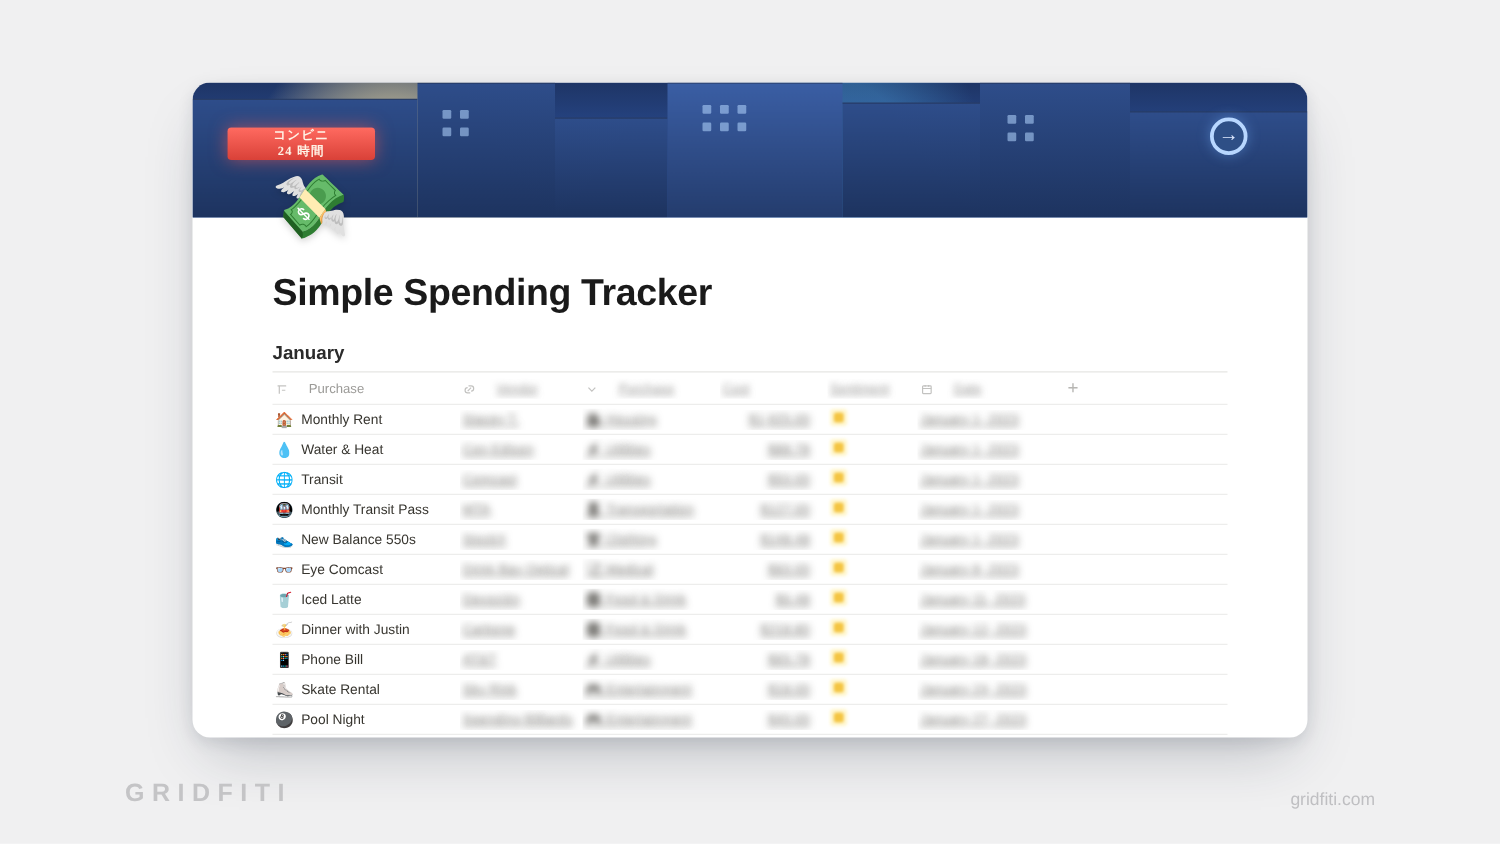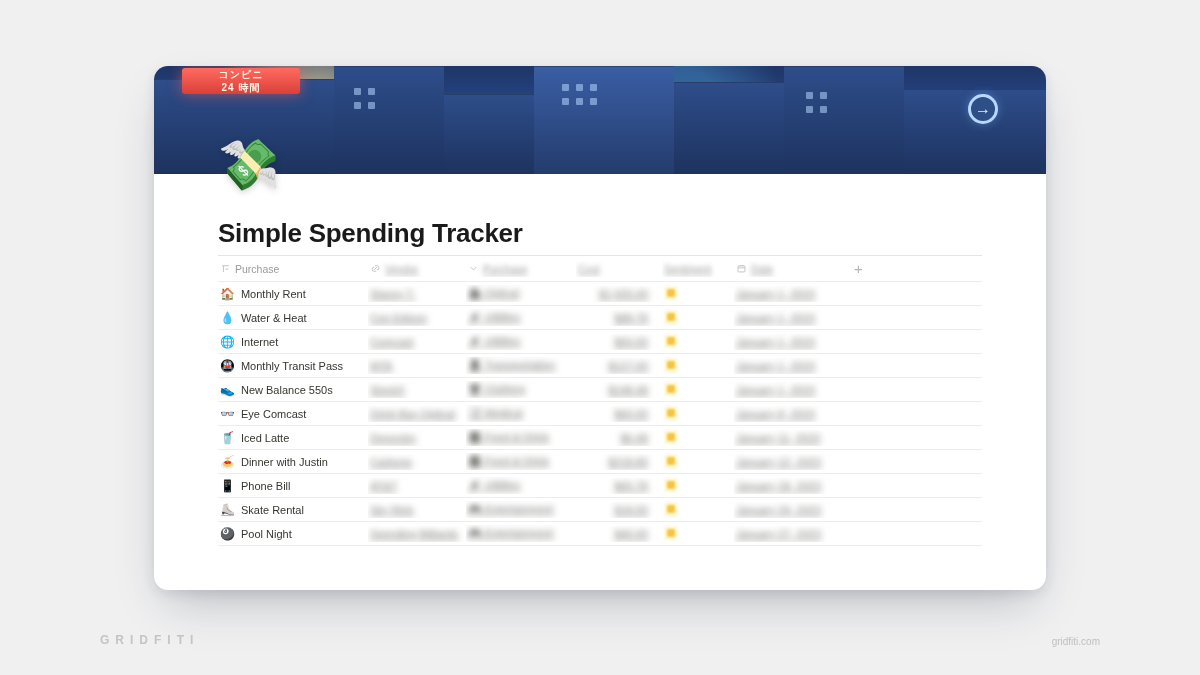--- a/index.html
+++ b/index.html
@@ -37,22 +37,22 @@
   }
   .bldg { position:absolute; bottom:0; background:linear-gradient(180deg,#2e4d8a,#1d335f); border-top:1px solid rgba(255,255,255,0.05); }
   .b1{left:0;width:180px;height:95px;}
   .b2{left:180px;width:110px;height:108px;}
   .b3{left:290px;width:90px;height:80px;}
   .b4{left:380px;width:140px;height:108px;background:linear-gradient(180deg,#3a5ea4,#243c6d);}
   .b5{left:520px;width:110px;height:92px;}
   .b6{left:630px;width:120px;height:108px;}
   .b7{left:750px;width:142px;height:85px;}
   .win{position:absolute;background:rgba(180,215,255,0.55);width:7px;height:7px;border-radius:1px;}
-  .sign{position:absolute;left:28px;top:2px;width:118px;height:26px;border-radius:3px;
-        background:linear-gradient(180deg,#ff6a60,#d94138);box-shadow:0 0 14px rgba(255,90,80,0.55);}
+  .sign{position:absolute;left:28px;top:36px;width:118px;height:26px;border-radius:3px;
+        background:linear-gradient(180deg,#ff6a60,#d94138);box-shadow:0 0 14px rgba(255,90,80,0.55);font-family:Liberation Serif, serif;}
   .sign span{display:block;color:#fff3e6;font-size:10px;font-weight:700;text-align:center;line-height:13px;letter-spacing:1px;}
   .roadsign{position:absolute;right:48px;top:28px;width:30px;height:30px;border-radius:50%;
             background:#2e4f86;border:3px solid #b8d7ff;box-shadow:0 0 10px rgba(120,180,255,0.4);}
   .roadsign::after{content:"→";color:#dfeaff;display:block;text-align:center;line-height:24px;font-size:16px;}
 
   .content {
     position: relative;
     padding: 0 64px 0 64px;
   }
 
@@ -62,21 +62,21 @@
     top: -34px;
     width: 62px;
     height: 62px;
     font-size: 50px;
     line-height: 1;
     filter: drop-shadow(0 2px 3px rgba(0,0,0,0.18));
   }
 
   h1.page-title {
     padding-top: 44px;
-    font-size: 26px;
+    font-size: 30px;
     font-weight: 700;
     letter-spacing: -0.01em;
     color: #1a1a1a;
   }
 
   h3.month-heading {
     margin-top: 22px;
     font-size: 15px;
     font-weight: 600;
     color: #2b2b2b;
@@ -93,21 +93,21 @@
     grid-template-columns: 150px 98px 110px 86px 72px 118px 22px;
     align-items: center;
     border-bottom: 1px solid #ededec;
     min-height: 24px;
   }
   .db-head {
     color: #9b9a97;
     font-size: 10.5px;
     min-height: 26px;
   }
-  .db-head .cell { display:flex; align-items:flex-start; gap:4px; }
+  .db-head .cell { display:flex; align-items:flex-end; gap:16px; }
   .hicon { width:11px; height:11px; display:inline-block; opacity:0.6; }
   .hicon svg { width:100%; height:100%; display:block; }
 
   .cell { padding: 2px 6px 2px 2px; white-space: nowrap; overflow: hidden; text-overflow: ellipsis; }
   .cell-purchase { display:flex; align-items:center; gap:6px; color:#37352f; font-weight:500; font-size:11px; }
   .row-emoji { font-size:12px; line-height:1; }
 
   .blurred {
     color: transparent;
     text-shadow: 0 0 6px rgba(55,53,47,0.65);
@@ -127,26 +127,26 @@
     color:#b7b6b3; font-size:15px; text-align:center; line-height:1;
   }
   .new-row {
     display:flex; align-items:center; gap:6px;
     color:#9b9a97; font-size:11px; padding:6px 2px;
   }
 
   
   .brand-left {
     position:absolute; left:100px; bottom:28px;
-    font-size:12px; font-weight:600; letter-spacing:6px;
+    font-size:20px; font-weight:600; letter-spacing:6px;
     color:#c4c4c6;
   }
   .brand-right {
     position:absolute; right:100px; bottom:28px;
-    font-size:10px; color:#bfbfc2;
+    font-size:14px; color:#bfbfc2;
   }
 </style>
 </head>
 <body>
 
 <div class="card">
 
   <div class="cover">
     <div class="bldg b1"></div>
       <div class="bldg b2"></div>
@@ -175,20 +175,21 @@
       <div class="win" style="left:666px;top:26px;"></div>
     <div class="win" style="left:652px;top:40px;"></div>
       <div class="win" style="left:666px;top:40px;"></div>
   </div>
 
   <div class="content">
     <div class="page-icon">💸</div>
 
     <h1 class="page-title">Simple Spending Tracker</h1>
 
+    <h3 class="month-heading">January</h3>
 
     <div class="db">
 
       <div class="db-head">
         <div class="cell">
           <span class="hicon">
             <svg viewBox="0 0 16 16" fill="none" stroke="#9b9a97" stroke-width="1.4">
                 <path d="M3 4h10M5 4v9M8 9h4"></path>
               </svg>
           </span>
@@ -228,42 +229,42 @@
         <div class="cell add-cell">+</div>
       </div>
 
       <div id="rows">
           <div class="db-row">
             <div class="cell cell-purchase">
               <span class="row-emoji">🏠</span>
               <span>Monthly Rent</span>
             </div>
             <div class="cell blurred">Stacey T.</div>
-            <div class="cell blurred">🏠 Optical</div>
+            <div class="cell blurred">🏠 Housing</div>
             <div class="cell blurred num">$1,925.00</div>
             <div class="cell"><span class="sent-dot"></span></div>
             <div class="cell blurred">January 1, 2023</div>
             <div class="cell"></div>
           </div>
           <div class="db-row">
             <div class="cell cell-purchase">
               <span class="row-emoji">💧</span>
               <span>Water &amp; Heat</span>
             </div>
             <div class="cell blurred">Con Edison</div>
             <div class="cell blurred">⚡ Utilities</div>
             <div class="cell blurred num">$88.78</div>
             <div class="cell"><span class="sent-dot"></span></div>
             <div class="cell blurred">January 1, 2023</div>
             <div class="cell"></div>
           </div>
           <div class="db-row">
             <div class="cell cell-purchase">
               <span class="row-emoji">🌐</span>
-              <span>Internet</span>
+              <span>Transit</span>
             </div>
             <div class="cell blurred">Comcast</div>
             <div class="cell blurred">⚡ Utilities</div>
             <div class="cell blurred num">$50.00</div>
             <div class="cell"><span class="sent-dot"></span></div>
             <div class="cell blurred">January 1, 2023</div>
             <div class="cell"></div>
           </div>
           <div class="db-row">
             <div class="cell cell-purchase">

